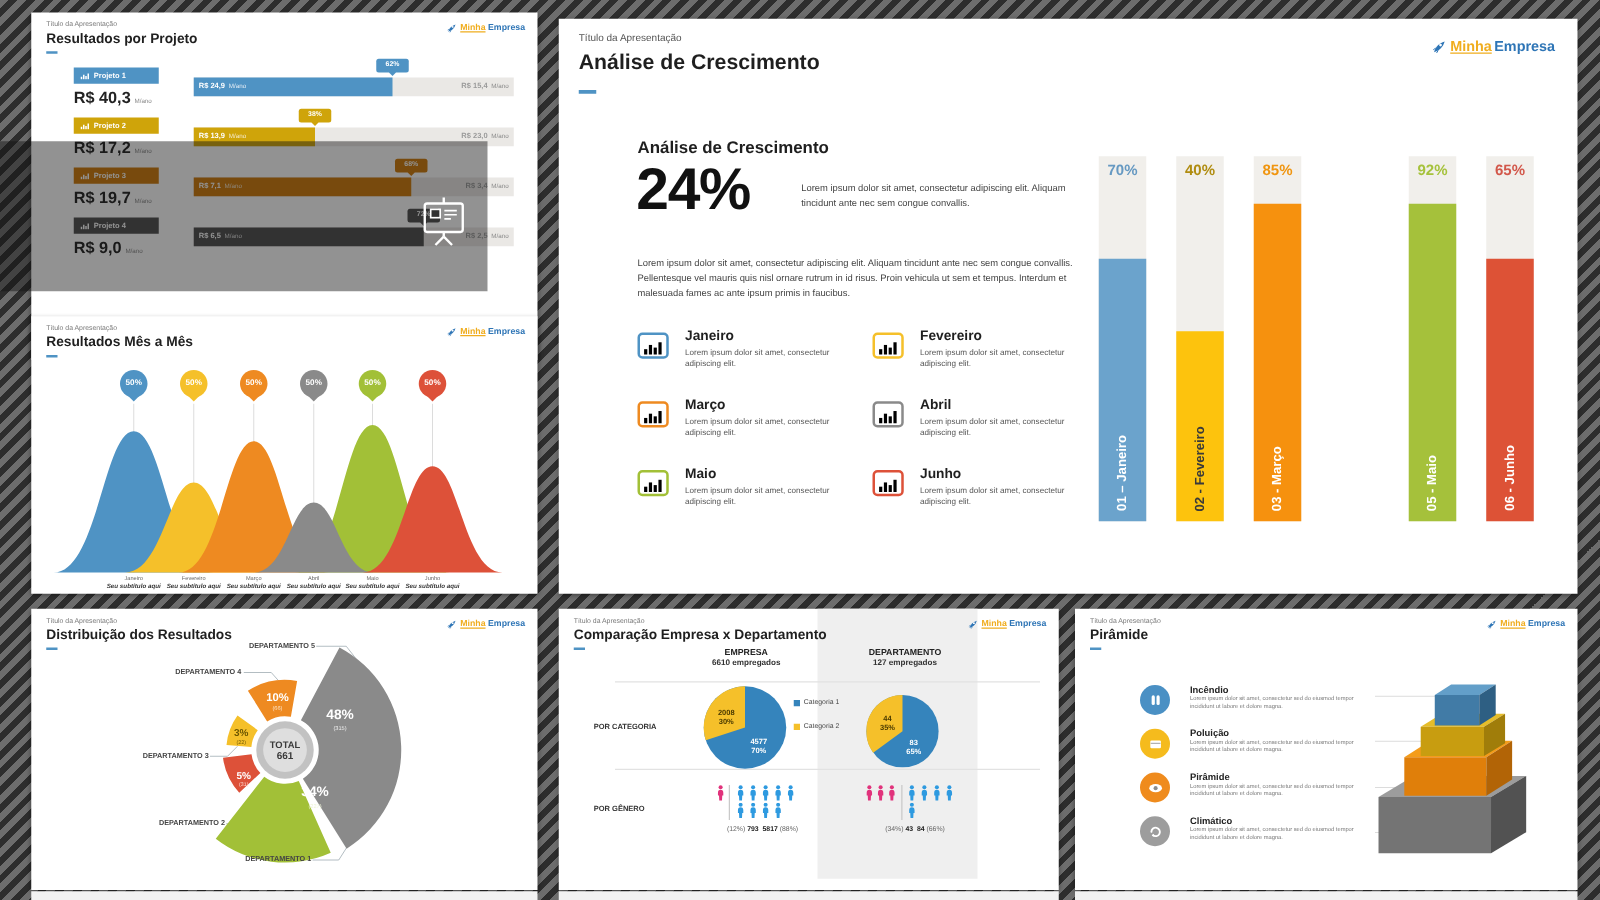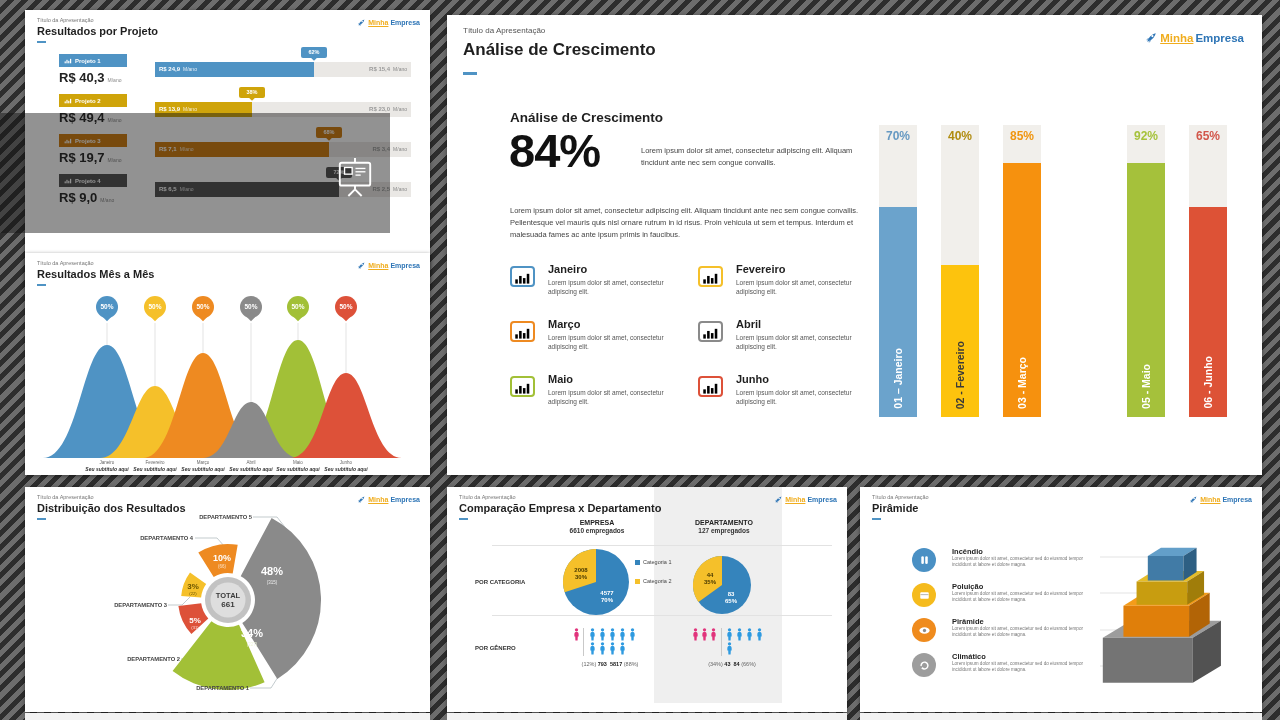--- a/index.html
+++ b/index.html
@@ -143,21 +143,21 @@
         <div class="p1-bubble" style="left: 248px; background: rgb(79, 147, 196);"><span>62%</span><span class="tail"></span></div>
       </div>
 
       <div class="p1-row" style="top:40px;">
         <div class="p1-tag" style="background: rgb(207, 164, 10);">
           <svg viewBox="0 0 20 14" style="fill:#fff">
               <use href="#minibars"></use>
             </svg>
           <span>Projeto 2</span>
           </div>
-        <div class="p1-total"><span>R$ 49,4</span><span class="unit">M/ano</span></div>
+        <div class="p1-total"><span>R$ 17,2</span><span class="unit">M/ano</span></div>
         <div class="p1-bar">
           <div class="p1-fill" style="background: rgb(207, 164, 10); width: 38%;"><span>R$ 13,9</span><span class="unit" style="color:#f5ecd0">M/ano</span></div>
           <div class="p1-rest"><span>R$ 23,0</span><span class="unit">M/ano</span></div>
         </div>
         <div class="p1-bubble" style="left: 186px; background: rgb(207, 164, 10);"><span>38%</span><span class="tail"></span></div>
       </div>
 
       <div class="p1-row" style="top:80px;">
         <div class="p1-tag" style="background: rgb(207, 123, 10);">
           <svg viewBox="0 0 20 14" style="fill:#fff">
@@ -195,21 +195,21 @@
     <div class="stitle">Análise de Crescimento</div>
     <div class="dash"></div>
     <div class="logo">
       <svg class="rocket" viewBox="0 0 20 20">
           <use href="#rocket"></use>
         </svg>
       <span class="lg-m">Minha</span>
         <span class="lg-e">Empresa</span>
     </div>
     <div class="s2-sub">Análise de Crescimento</div>
-    <div class="s2-big">84%</div>
+    <div class="s2-big">24%</div>
     <div class="s2-aside">Lorem ipsum dolor sit amet, consectetur adipiscing elit. Aliquam tincidunt ante nec sem congue convallis.</div>
     <div class="s2-para">Lorem ipsum dolor sit amet, consectetur adipiscing elit. Aliquam tincidunt ante nec sem congue convallis. Pellentesque vel mauris quis nisl ornare rutrum in id risus. Proin vehicula ut sem et tempus. Interdum et malesuada fames ac ante ipsum primis in faucibus.</div>
 
     <div class="s2-months">
       <div class="m-item" style="left:0;top:0;">
         <span class="m-icon" style="color: rgb(79, 147, 196);">
             <svg viewBox="0 0 20 14">
               <use href="#minibars"></use>
             </svg>
           </span>

